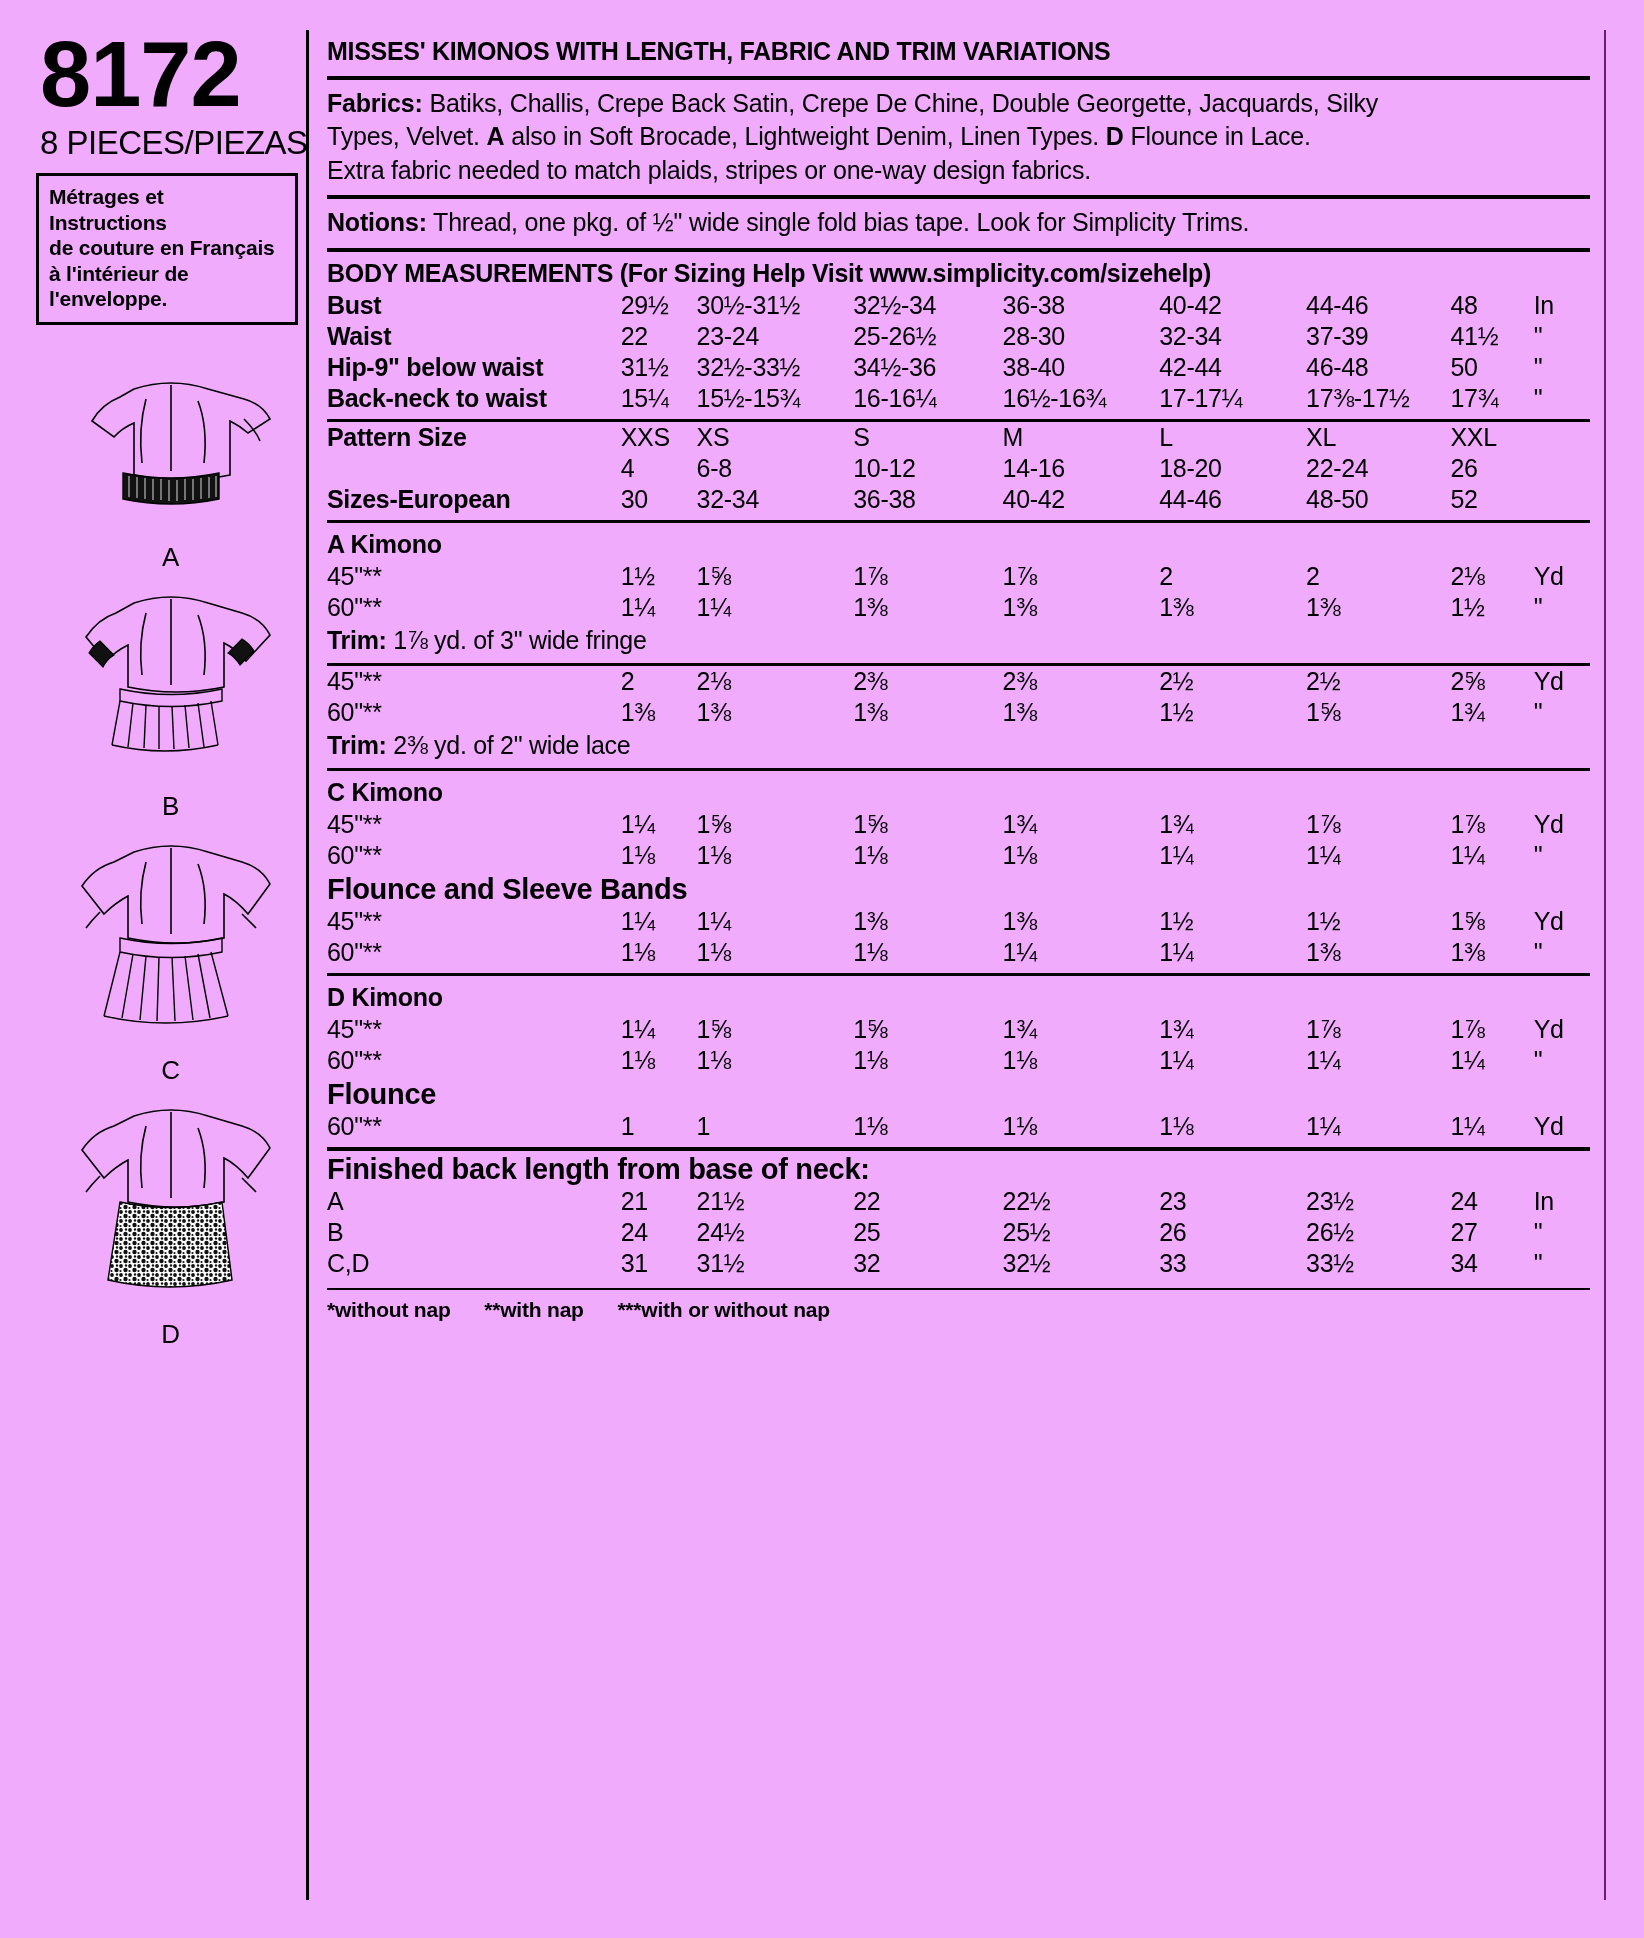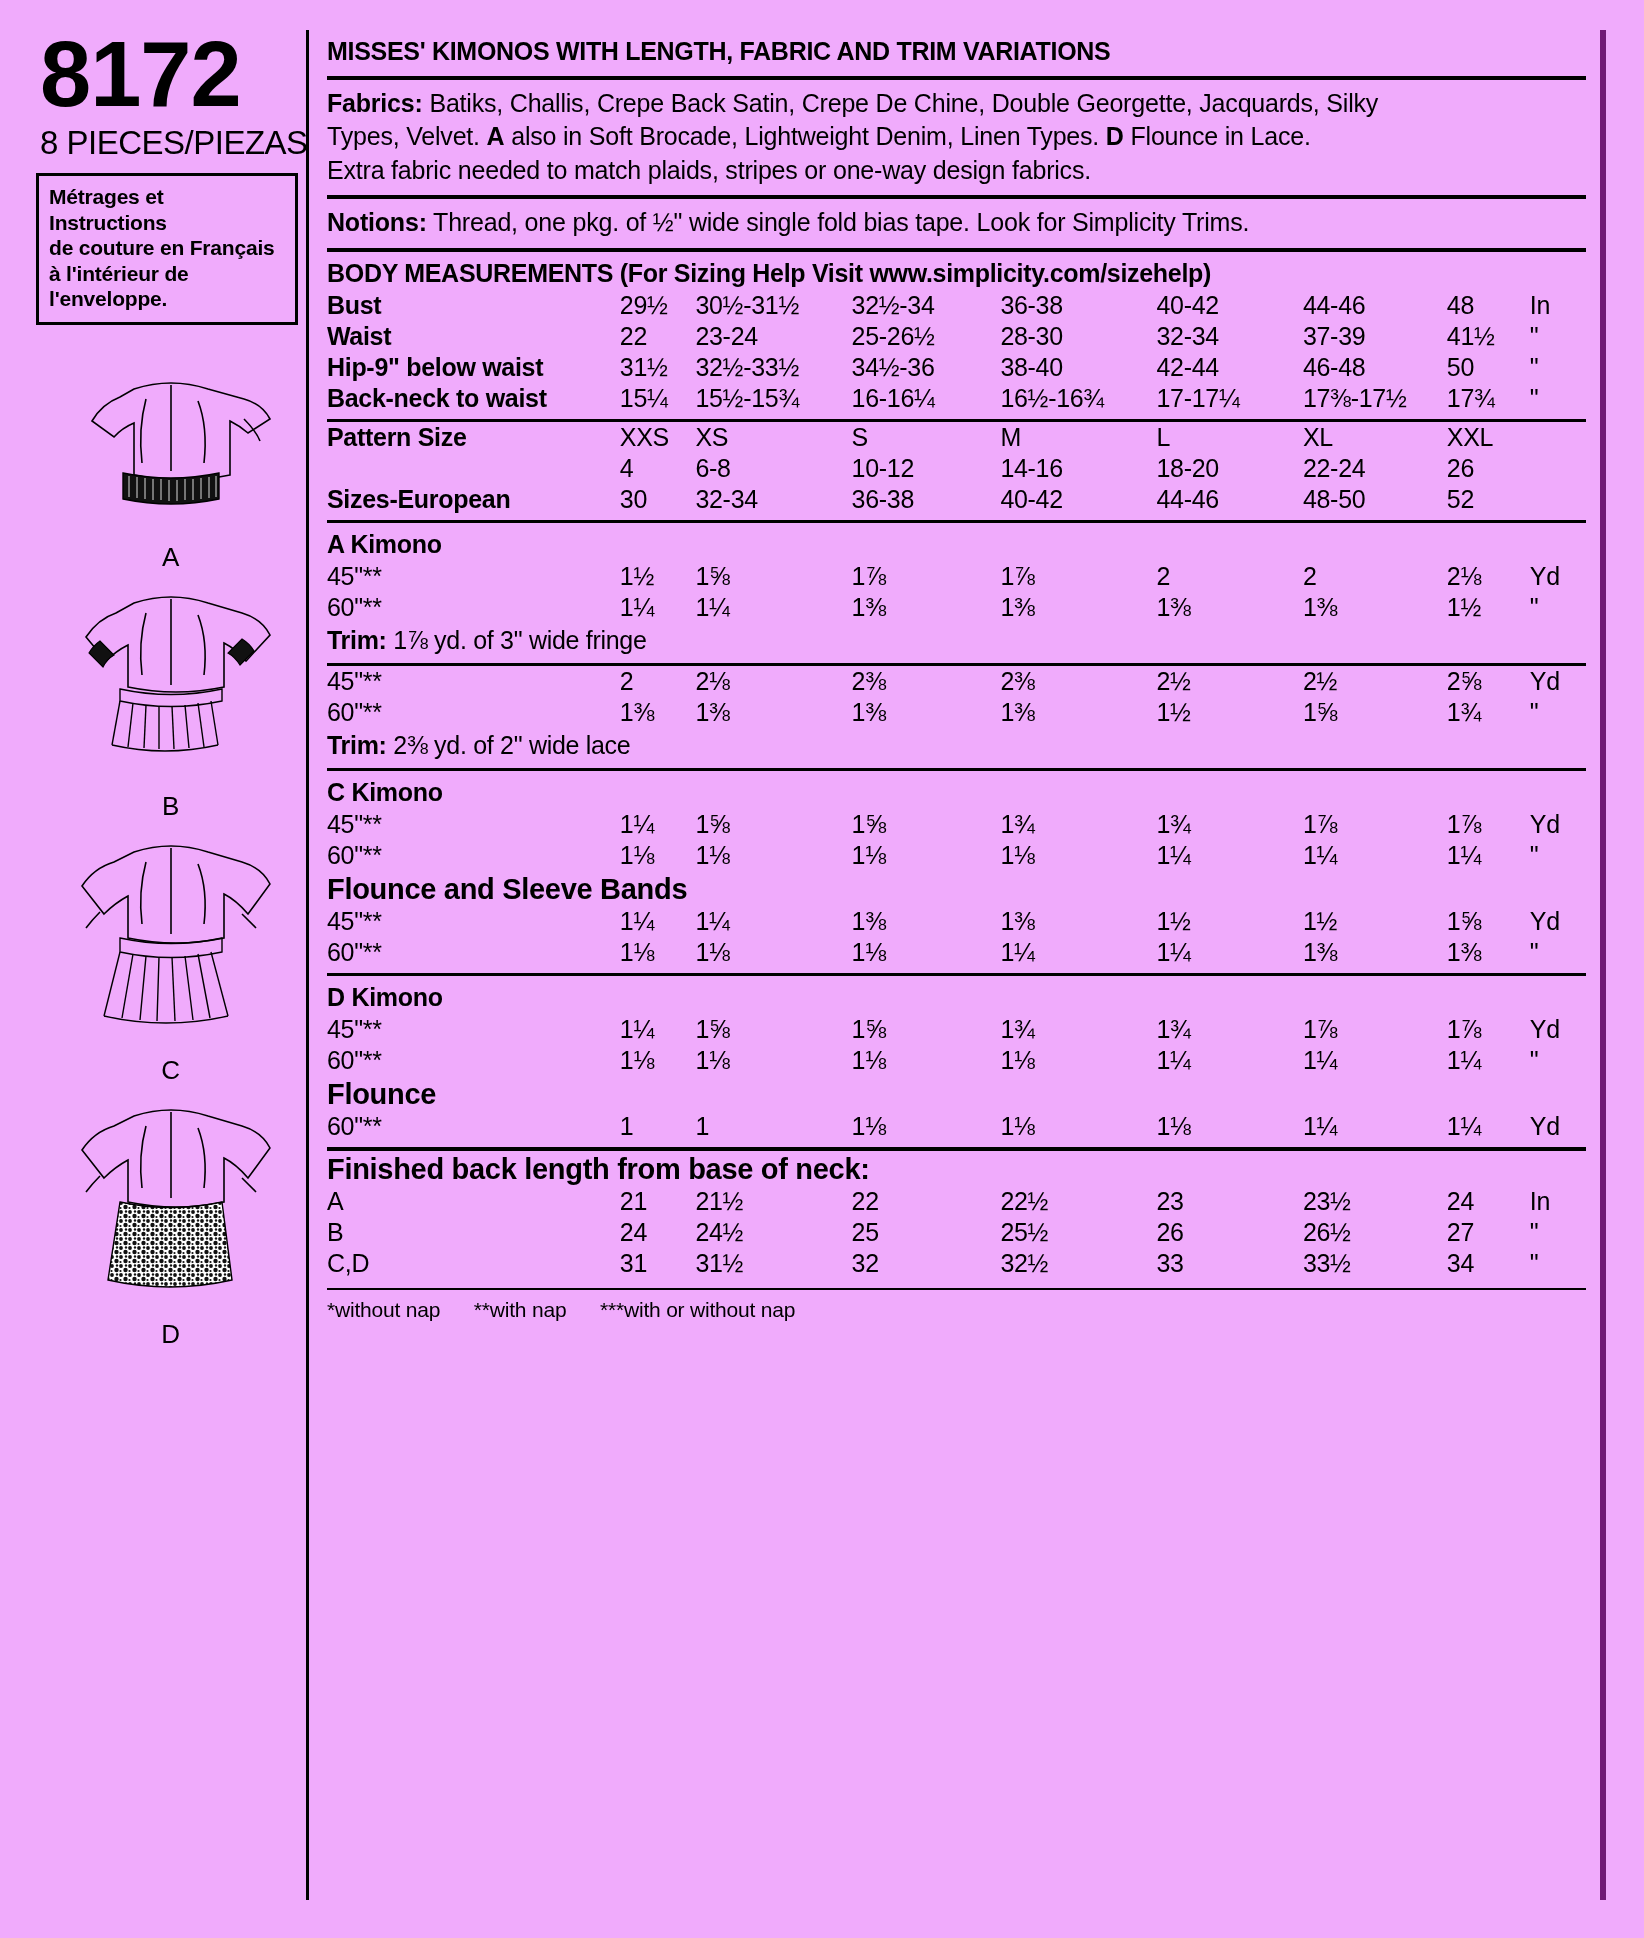--- a/index.html
+++ b/index.html
@@ -76,21 +76,21 @@
     letter-spacing: 0.5px;
   }
 
   
   .right-panel {
     position: absolute;
     left: 306px;
     top: 30px;
     width: 1300px;
     border-left: 3px solid #000;
-    border-right: 6px solid #701a75;
+    border-right: 2px solid #701a75;
     box-sizing: border-box;
     padding: 0;
     height: 1870px;
   }
   .rp-inner { padding: 0 14px 0 18px; }
 
   .title-line {
     font-size: 25px;
     font-weight: bold;
     letter-spacing: -0.3px;
@@ -152,21 +152,21 @@
   .trim-line b { font-weight: bold; }
 
   .gap-small { height: 5px; }
   .gap-med { height: 9px; }
 
   .footnote {
     font-size: 21px;
     padding: 8px 0 0 0;
     letter-spacing: -0.2px;
   }
-  .footnote span { margin-right: 28px; }
+  .footnote span { margin-right: 28px; font-weight: bold; }
 </style>
 </head>
 <body>
 
 <div class="page">
 
   <div class="left-col">
     <div class="pattern-number">8172</div>
     <div class="pieces-line">8 PIECES/PIEZAS</div>
     <div class="french-box">

